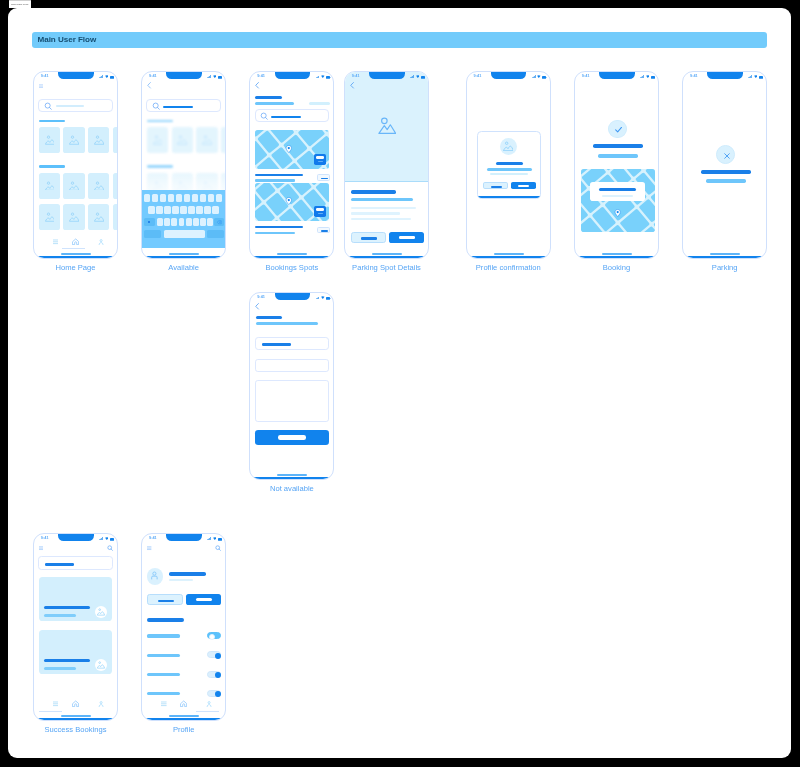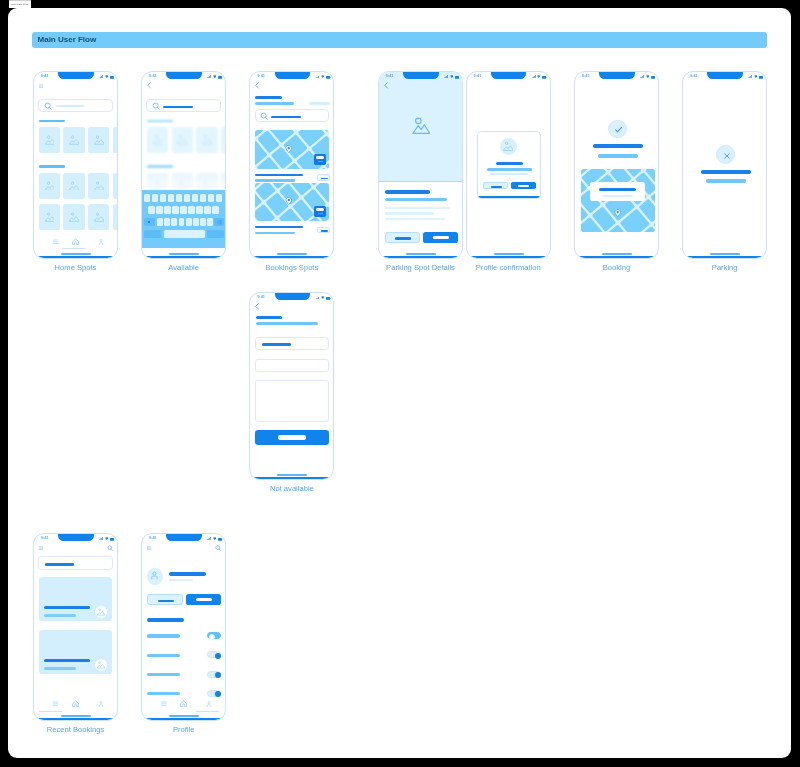--- a/index.html
+++ b/index.html
@@ -122,21 +122,21 @@
               <span style="position:absolute;left:63.8px;top:2.6px;width:6.2px;height:6.2px;line-height:0;"><svg width="6.2" height="6.2" viewBox="0 0 24 24" fill="none" xmlns="http://www.w3.org/2000/svg">
                   <circle cx="12" cy="6.2" r="4" stroke="#8ed2fb" stroke-width="2.3" fill="none"></circle>
                   <path d="M4.4 21.6c0-4.2 3.4-7.6 7.6-7.6s7.6 3.4 7.6 7.6" stroke="#8ed2fb" stroke-width="2.3" stroke-linecap="round" fill="none"></path>
                 </svg></span>
               <div style="position:absolute;left:27.9px;top:12.4px;width:22.9px;height:0.8px;background:#cfe3fd;"></div>
             </div>
           </div>
           <div style="position:absolute;left:27px;bottom:3.4px;width:30px;height:1.8px;background:#5db4f9;border-radius:1px;z-index:6;"></div>
           <div style="position:absolute;left:-1px;bottom:-0.6px;width:87px;height:2.8px;background:#1183ed;border-radius:0 0 11px 11px;z-index:7;"></div>
         </div>
-        <div style="position:absolute;left:-20px;top:191.5px;width:125px;text-align:center;font-size:7.6px;color:#57a5f5;">Home Spots</div>
+        <div style="position:absolute;left:-20px;top:191.5px;width:125px;text-align:center;font-size:7.6px;color:#57a5f5;">Home Page</div>
       </div>
       <div style="position:absolute;left:133.2px;top:63px;width:85px;height:188.2px;">
         <div style="position:absolute;left:0;top:0;width:85px;height:188.2px;box-sizing:border-box;border:0.75px solid #cfe0fc;border-radius:11px;background:#fff;overflow:hidden;">
           <div style="position:absolute;left:24.2px;top:0;width:35.4px;height:7px;background:#1183ed;border-radius:0 0 5.5px 5.5px;z-index:5;"></div>
           <div style="position:absolute;left:0;top:0;width:85px;height:10px;z-index:3;">
             <div style="position:absolute;left:6.8px;top:2.3px;font-size:3.9px;font-weight:bold;color:#5facf8;letter-spacing:0px;line-height:4px;">9:41</div>
             <div style="position:absolute;right:4.8px;top:0.8px;display:flex;align-items:flex-end;gap:1.5px;height:3.6px;">
               <span style="display:inline-block;width:3.8px;height:3.2px;line-height:0;"><svg width="3.8" height="3.2" viewBox="0 0 19 16">
                   <path d="M0.6 15.4h3.2v-4.2H0.6zM5.8 15.4H9v-7H5.8zM11 15.4h3.2V4.6H11zM16.2 15.4h3.2V0.6h-3.2z" fill="#1183ed"></path>
                 </svg></span>
@@ -432,21 +432,21 @@
             <div style="position:absolute;left:5px;top:159.7px;width:39.2px;height:2.2px;background:#6ec6fb;border-radius:1.1px;"></div>
             <div style="position:absolute;left:66.3px;top:154.6px;width:13.4px;height:6.5px;box-sizing:border-box;border:0.6px solid #cfe4fd;border-radius:1.6px;background:#f2f9ff;">
               <div style="position:absolute;left:3.2px;top:2.3px;width:7px;height:1.9px;background:#1a7fe8;border-radius:0.9px;"></div>
             </div>
           </div>
           <div style="position:absolute;left:27px;bottom:3.4px;width:30px;height:1.8px;background:#5db4f9;border-radius:1px;z-index:6;"></div>
           <div style="position:absolute;left:-1px;bottom:-0.6px;width:87px;height:2.8px;background:#1183ed;border-radius:0 0 11px 11px;z-index:7;"></div>
         </div>
         <div style="position:absolute;left:-20px;top:191.5px;width:125px;text-align:center;font-size:7.6px;color:#57a5f5;">Bookings Spots</div>
       </div>
-      <div style="position:absolute;left:370px;top:63px;width:85px;height:140px;">
+      <div style="position:absolute;left:336px;top:63px;width:85px;height:140px;">
         <div style="position:absolute;left:0;top:0;width:85px;height:188.2px;box-sizing:border-box;border:0.75px solid #cfe0fc;border-radius:11px;background:#fff;overflow:hidden;">
           <div style="position:absolute;left:24.2px;top:0;width:35.4px;height:7px;background:#1183ed;border-radius:0 0 5.5px 5.5px;z-index:5;"></div>
           <div style="position:absolute;left:0;top:0;width:85px;height:10px;z-index:3;">
             <div style="position:absolute;left:6.8px;top:2.3px;font-size:3.9px;font-weight:bold;color:#5facf8;letter-spacing:0px;line-height:4px;">9:41</div>
             <div style="position:absolute;right:4.8px;top:0.8px;display:flex;align-items:flex-end;gap:1.5px;height:3.6px;">
               <span style="display:inline-block;width:3.8px;height:3.2px;line-height:0;"><svg width="3.8" height="3.2" viewBox="0 0 19 16">
                   <path d="M0.6 15.4h3.2v-4.2H0.6zM5.8 15.4H9v-7H5.8zM11 15.4h3.2V4.6H11zM16.2 15.4h3.2V0.6h-3.2z" fill="#1183ed"></path>
                 </svg></span>
               <span style="display:inline-block;width:3.6px;height:3.2px;line-height:0;"><svg width="3.6" height="3.2" viewBox="0 0 18 16">
                   <path d="M0.5 4.2C2.9 1.9 5.8 0.7 9 0.7s6.1 1.2 8.5 3.5L9 15.4z" fill="#1183ed"></path>
@@ -782,21 +782,21 @@
               <span style="position:absolute;left:63.8px;top:2.6px;width:6.2px;height:6.2px;line-height:0;"><svg width="6.2" height="6.2" viewBox="0 0 24 24" fill="none" xmlns="http://www.w3.org/2000/svg">
                   <circle cx="12" cy="6.2" r="4" stroke="#8ed2fb" stroke-width="2.3" fill="none"></circle>
                   <path d="M4.4 21.6c0-4.2 3.4-7.6 7.6-7.6s7.6 3.4 7.6 7.6" stroke="#8ed2fb" stroke-width="2.3" stroke-linecap="round" fill="none"></path>
                 </svg></span>
               <div style="position:absolute;left:5.300000000000001px;top:12.4px;width:22.9px;height:0.8px;background:#cfe3fd;"></div>
             </div>
           </div>
           <div style="position:absolute;left:27px;bottom:3.4px;width:30px;height:1.8px;background:#5db4f9;border-radius:1px;z-index:6;"></div>
           <div style="position:absolute;left:-1px;bottom:-0.6px;width:87px;height:2.8px;background:#1183ed;border-radius:0 0 11px 11px;z-index:7;"></div>
         </div>
-        <div style="position:absolute;left:-20px;top:191.5px;width:125px;text-align:center;font-size:7.6px;color:#57a5f5;">Recent Bookings</div>
+        <div style="position:absolute;left:-20px;top:191.5px;width:125px;text-align:center;font-size:7.6px;color:#57a5f5;">Success Bookings</div>
       </div>
       <div style="position:absolute;left:133.2px;top:525.2px;width:85px;height:188.2px;">
         <div style="position:absolute;left:0;top:0;width:85px;height:188.2px;box-sizing:border-box;border:0.75px solid #cfe0fc;border-radius:11px;background:#fff;overflow:hidden;">
           <div style="position:absolute;left:24.2px;top:0;width:35.4px;height:7px;background:#1183ed;border-radius:0 0 5.5px 5.5px;z-index:5;"></div>
           <div style="position:absolute;left:0;top:0;width:85px;height:10px;z-index:3;">
             <div style="position:absolute;left:6.8px;top:2.3px;font-size:3.9px;font-weight:bold;color:#5facf8;letter-spacing:0px;line-height:4px;">9:41</div>
             <div style="position:absolute;right:4.8px;top:0.8px;display:flex;align-items:flex-end;gap:1.5px;height:3.6px;">
               <span style="display:inline-block;width:3.8px;height:3.2px;line-height:0;"><svg width="3.8" height="3.2" viewBox="0 0 19 16">
                   <path d="M0.6 15.4h3.2v-4.2H0.6zM5.8 15.4H9v-7H5.8zM11 15.4h3.2V4.6H11zM16.2 15.4h3.2V0.6h-3.2z" fill="#1183ed"></path>
                 </svg></span>

